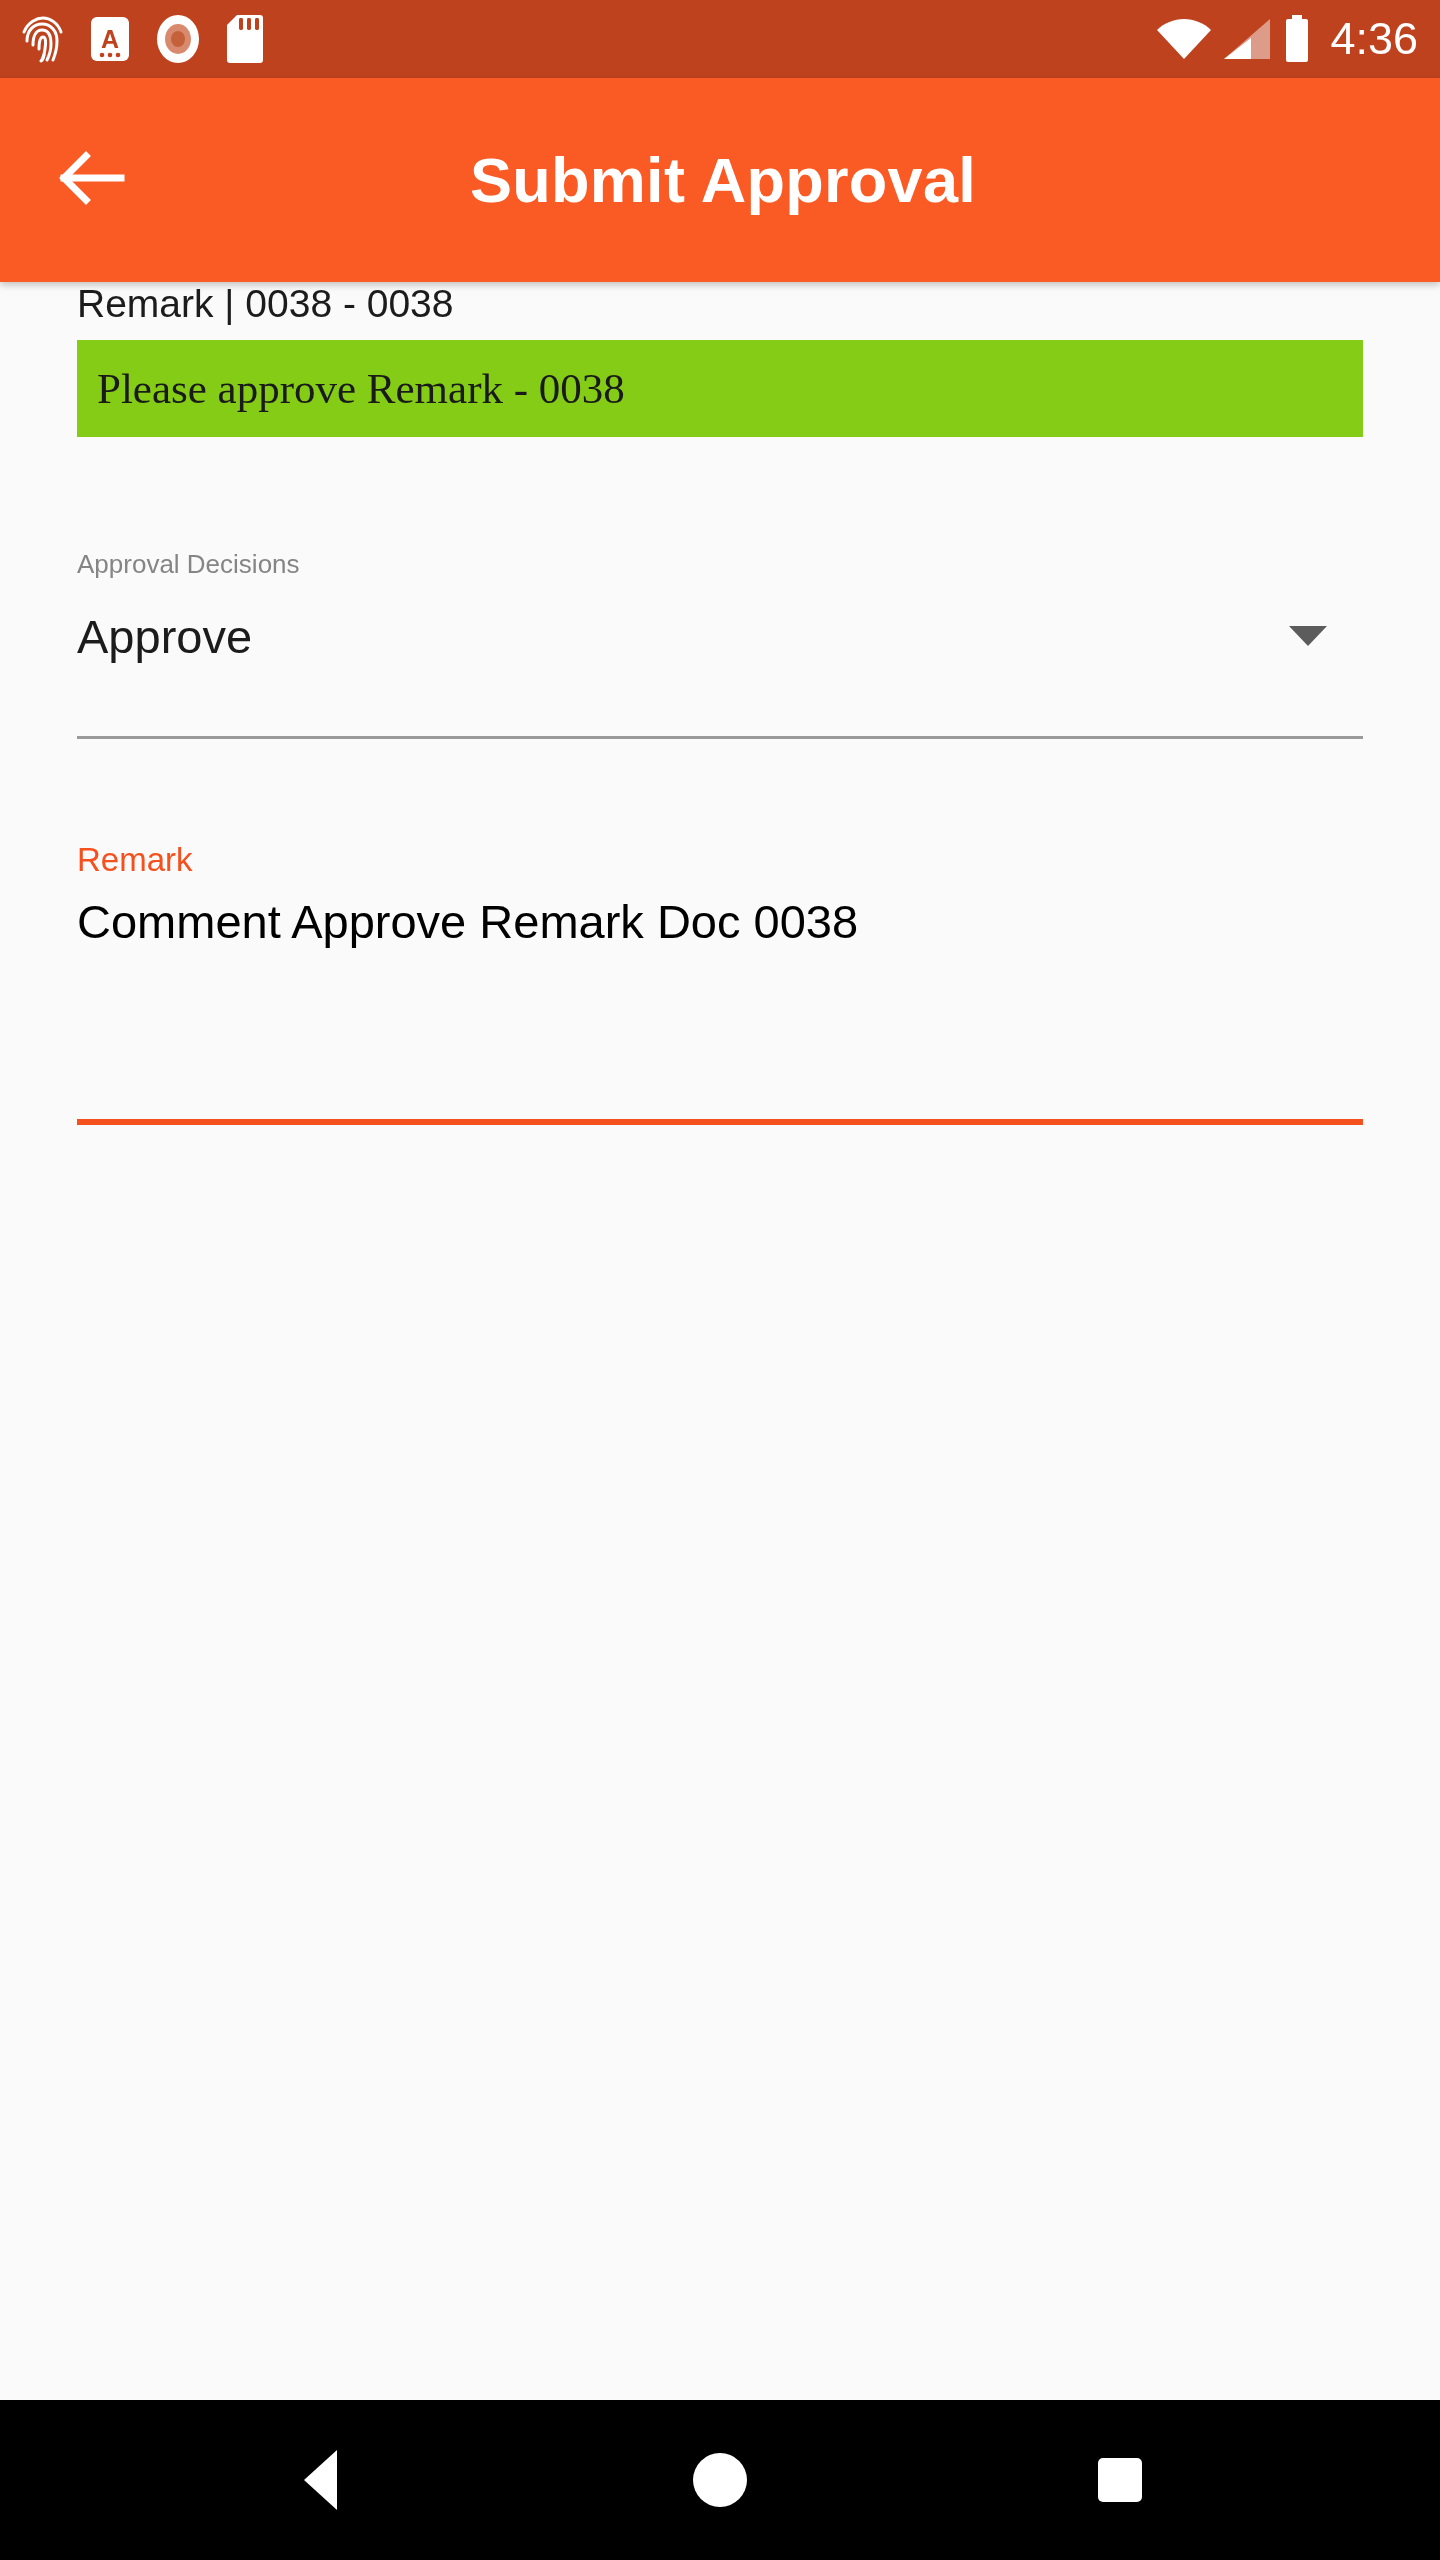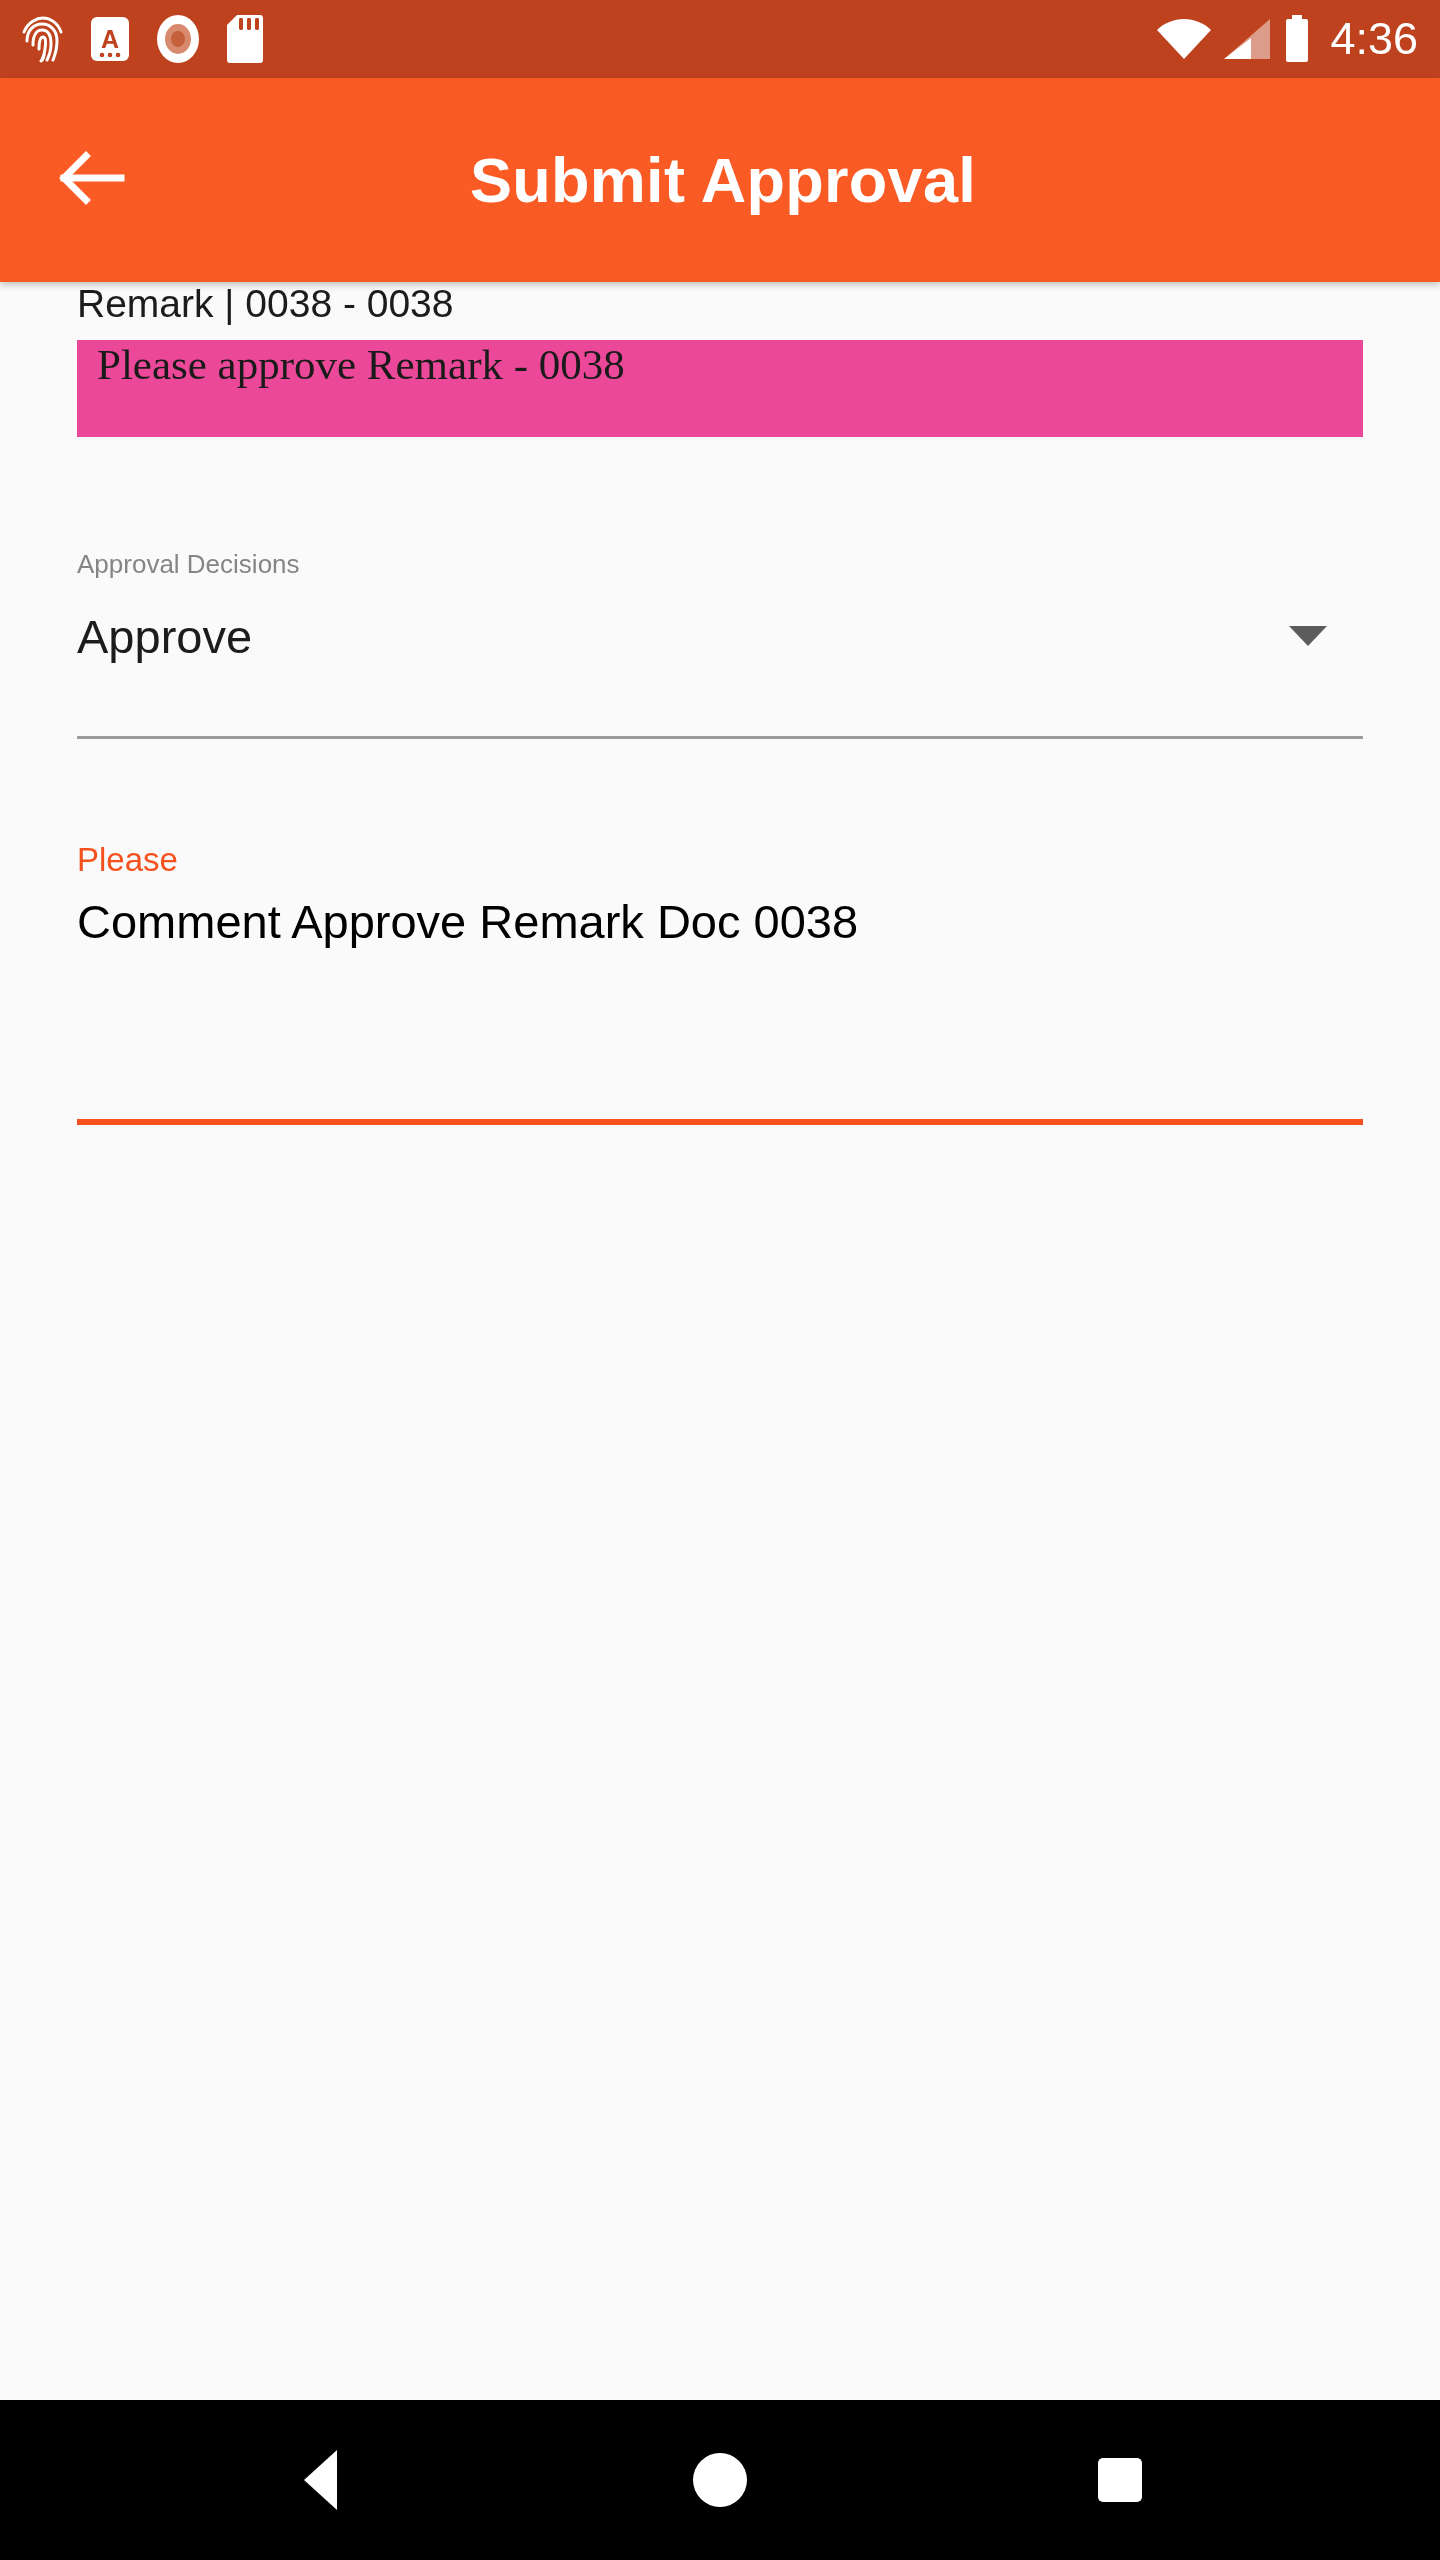--- a/index.html
+++ b/index.html
@@ -105,23 +105,24 @@
 
   
   #remark-block { }
   #remark-label {
     font-size: 39px;
     color: #1c1c1c;
     letter-spacing: 0px;
     margin-bottom: 14px;
   }
   #remark-value-box {
-    background: #ec4899;
+    background: #84cc16;
     height: 97px;
     display: flex;
+    align-items: center;
     padding-left: 20px;
     box-sizing: border-box;
   }
   #remark-value {
     font-family: "Liberation Serif", serif;
     font-size: 43px;
     color: #1a1a1a;
   }
 
   
@@ -333,21 +334,21 @@
     <div class="field-block" id="decision-block">
       <div id="decision-label">Approval Decisions</div>
       <div id="decision-row">
         <span id="decision-value">Approve</span>
         <span id="decision-caret"></span>
       </div>
       <div id="decision-underline"></div>
     </div>
 
     <div class="field-block" id="comment-block">
-      <div id="comment-label">Please</div>
+      <div id="comment-label">Remark</div>
       <div id="comment-value">Comment Approve Remark Doc 0038</div>
       <div id="comment-underline"></div>
     </div>
 
 
   </div>
 
   <div id="nav-bar">
     <div class="nav-btn">
       <span id="nav-back-icon"></span>

